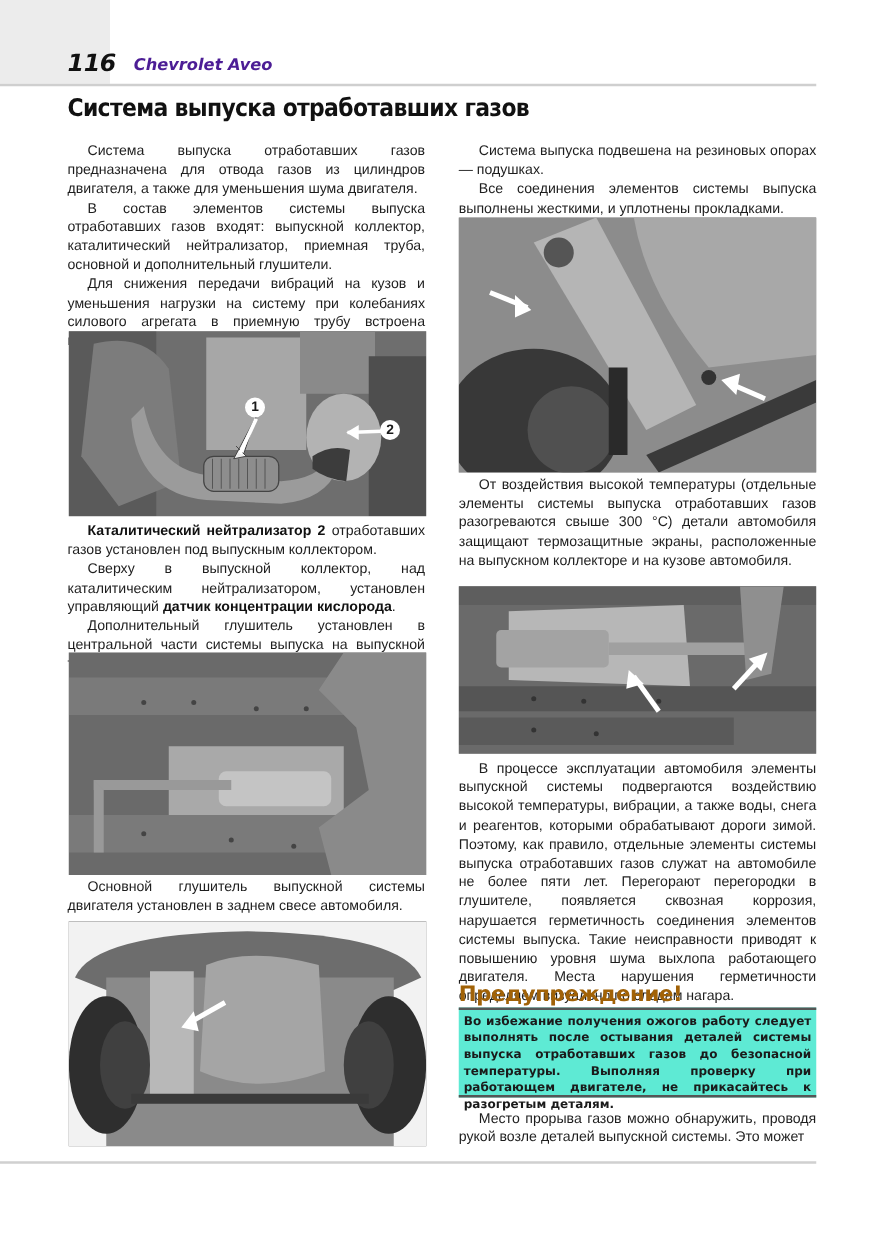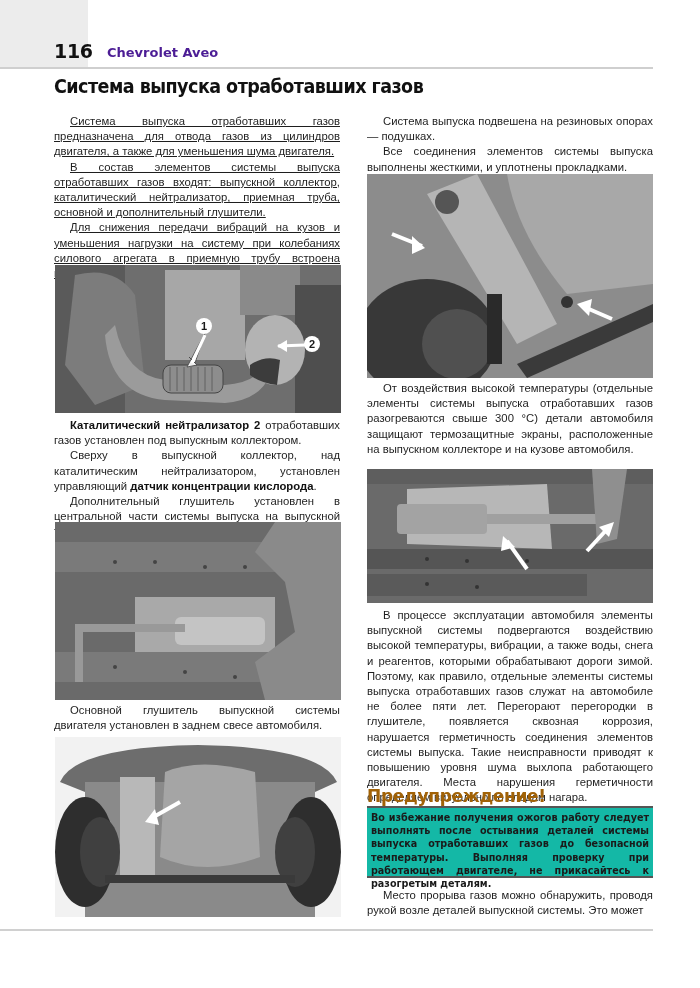--- a/index.html
+++ b/index.html
@@ -1,53 +1,53 @@
 <!DOCTYPE html>
 <html><head>
 <meta charset="utf-8">
 <style>
   html, body { margin: 0; padding: 0; }
   body {
     width: 700px; height: 988px; position: relative; overflow: hidden;
     background: #ffffff; font-family: "Liberation Sans", sans-serif; color: #1a1a1a;
   }
   .side-band { position: absolute; left: 0; top: 0; width: 88px; height: 67px; background: #ececec; }
-  .header { position: absolute; left: 0; top: 0; width: 700px; height: 56px; }
+  .header { position: absolute; left: 0; top: 0; width: 700px; height: 56px; font-style: italic; }
   .page-num { position: absolute; left: 54px; top: 40px; font-family: "DejaVu Sans", sans-serif; font-weight: bold; font-size: 19px; color: #111; letter-spacing: -0.3px; }
   .book-title { position: absolute; left: 107px; top: 45px; font-family: "DejaVu Sans", sans-serif; font-size: 13px; font-weight: bold; color: #4c1d95; }
   .header-rule { position: absolute; left: 0; top: 67px; width: 653px; height: 2px; background: #cfcfcf; }
   .section-title { position: absolute; left: 54px; top: 75px; font-family: "DejaVu Sans", sans-serif; font-size: 19.5px; font-weight: bold; color: #111; letter-spacing: -0.6px; transform: scaleX(0.9); transform-origin: left top; white-space: nowrap; }
 
   .col { position: absolute; width: 286px; font-size: 11.3px; line-height: 15.2px; color: #1e1e1e; }
   .col p { margin: 0; text-align: justify; text-indent: 16px; hyphens: manual; }
   .col b { font-weight: bold; color: #111; }
   .left { left: 54px; }
   .right { left: 367px; }
 
   .photo { position: absolute; overflow: hidden; background: #777; }
   .photo svg { display: block; width: 100%; height: 100%; }
 
   .warn-title { position: absolute; left: 367px; top: 786px; font-family: "DejaVu Sans", sans-serif; font-weight: bold; font-size: 17px; color: #a16207; letter-spacing: -0.3px; }
-  .warn-box { position: absolute; left: 367px; top: 806px; width: 286px; height: 68px; background: #14b8a6; border-top: 2px solid #555; border-bottom: 2px solid #555; }
+  .warn-box { position: absolute; left: 367px; top: 806px; width: 286px; height: 68px; background: #5eead4; border-top: 2px solid #555; border-bottom: 2px solid #555; }
   .warn-text { position: absolute; left: 4px; top: 3px; width: 278px; font-family: "DejaVu Sans", sans-serif; font-size: 9.6px; line-height: 13.2px; font-weight: bold; text-align: justify; color: #1a1a1a; }
   .footer-rule { position: absolute; left: 0; top: 929px; width: 653px; height: 2px; background: #d0d0d0; }
 </style>
 </head>
 <body>
 
 <div class="side-band"></div>
 <div class="header">
   <span class="page-num">116</span>
   <span class="book-title">Chevrolet Aveo</span>
   <div class="header-rule"></div>
 </div>
 
 <div class="section-title">Система выпуска отработавших газов</div>
 
-<div class="col left" style="top:114px;text-decoration:underline;">
+<div class="col left" style="top:114px;">
   <p>Система выпуска отработавших газов предназначена для отвода газов из цилиндров двигателя, а также для уменьшения шума двигателя.</p>
   <p>В состав элементов системы выпуска отработавших газов входят: выпускной коллектор, каталитический нейтрализатор, приемная труба, основной и дополнительный глушители.</p>
   <p><span>Для снижения передачи вибраций на кузов и уменьшения нагрузки на систему при колебаниях силового агрегата в приемную трубу встроена виброизолирующая муфта — сильфон </span><b>1</b><span>.</span></p>
 </div>
 
 <div class="photo" style="left:55px; top:265px; width:286px; height:148px;" title="Выпускной коллектор, сильфон и каталитический нейтрализатор">
   <svg viewBox="0 0 286 148" preserveAspectRatio="none">
     <rect width="286" height="148" fill="#6e6e6e"></rect>
     <rect x="0" y="0" width="70" height="148" fill="#5a5a5a"></rect>
     <path d="M20 10 Q60 0 80 30 L90 120 L40 140 L10 100 Z" fill="#7c7c7c"></path>

